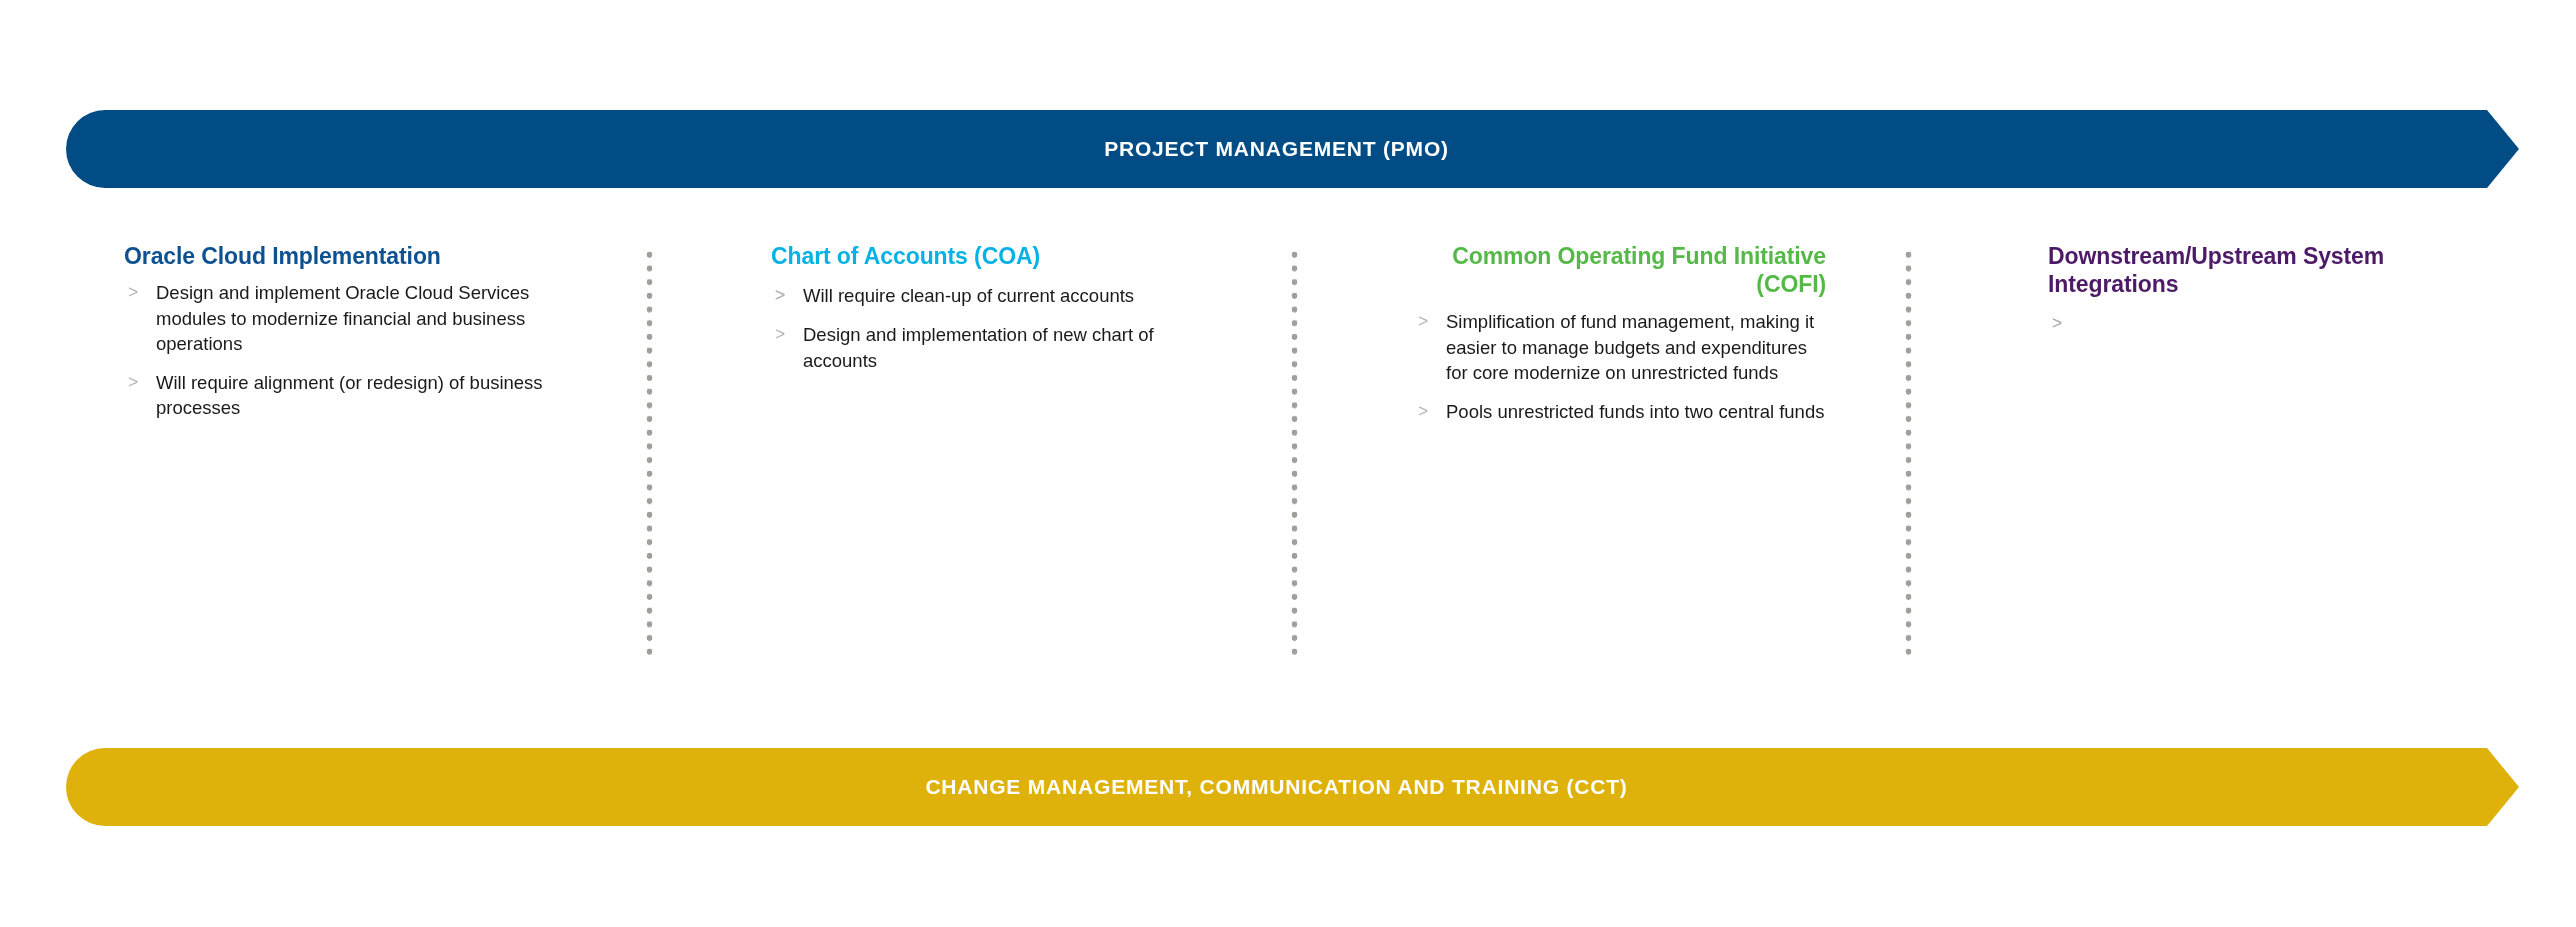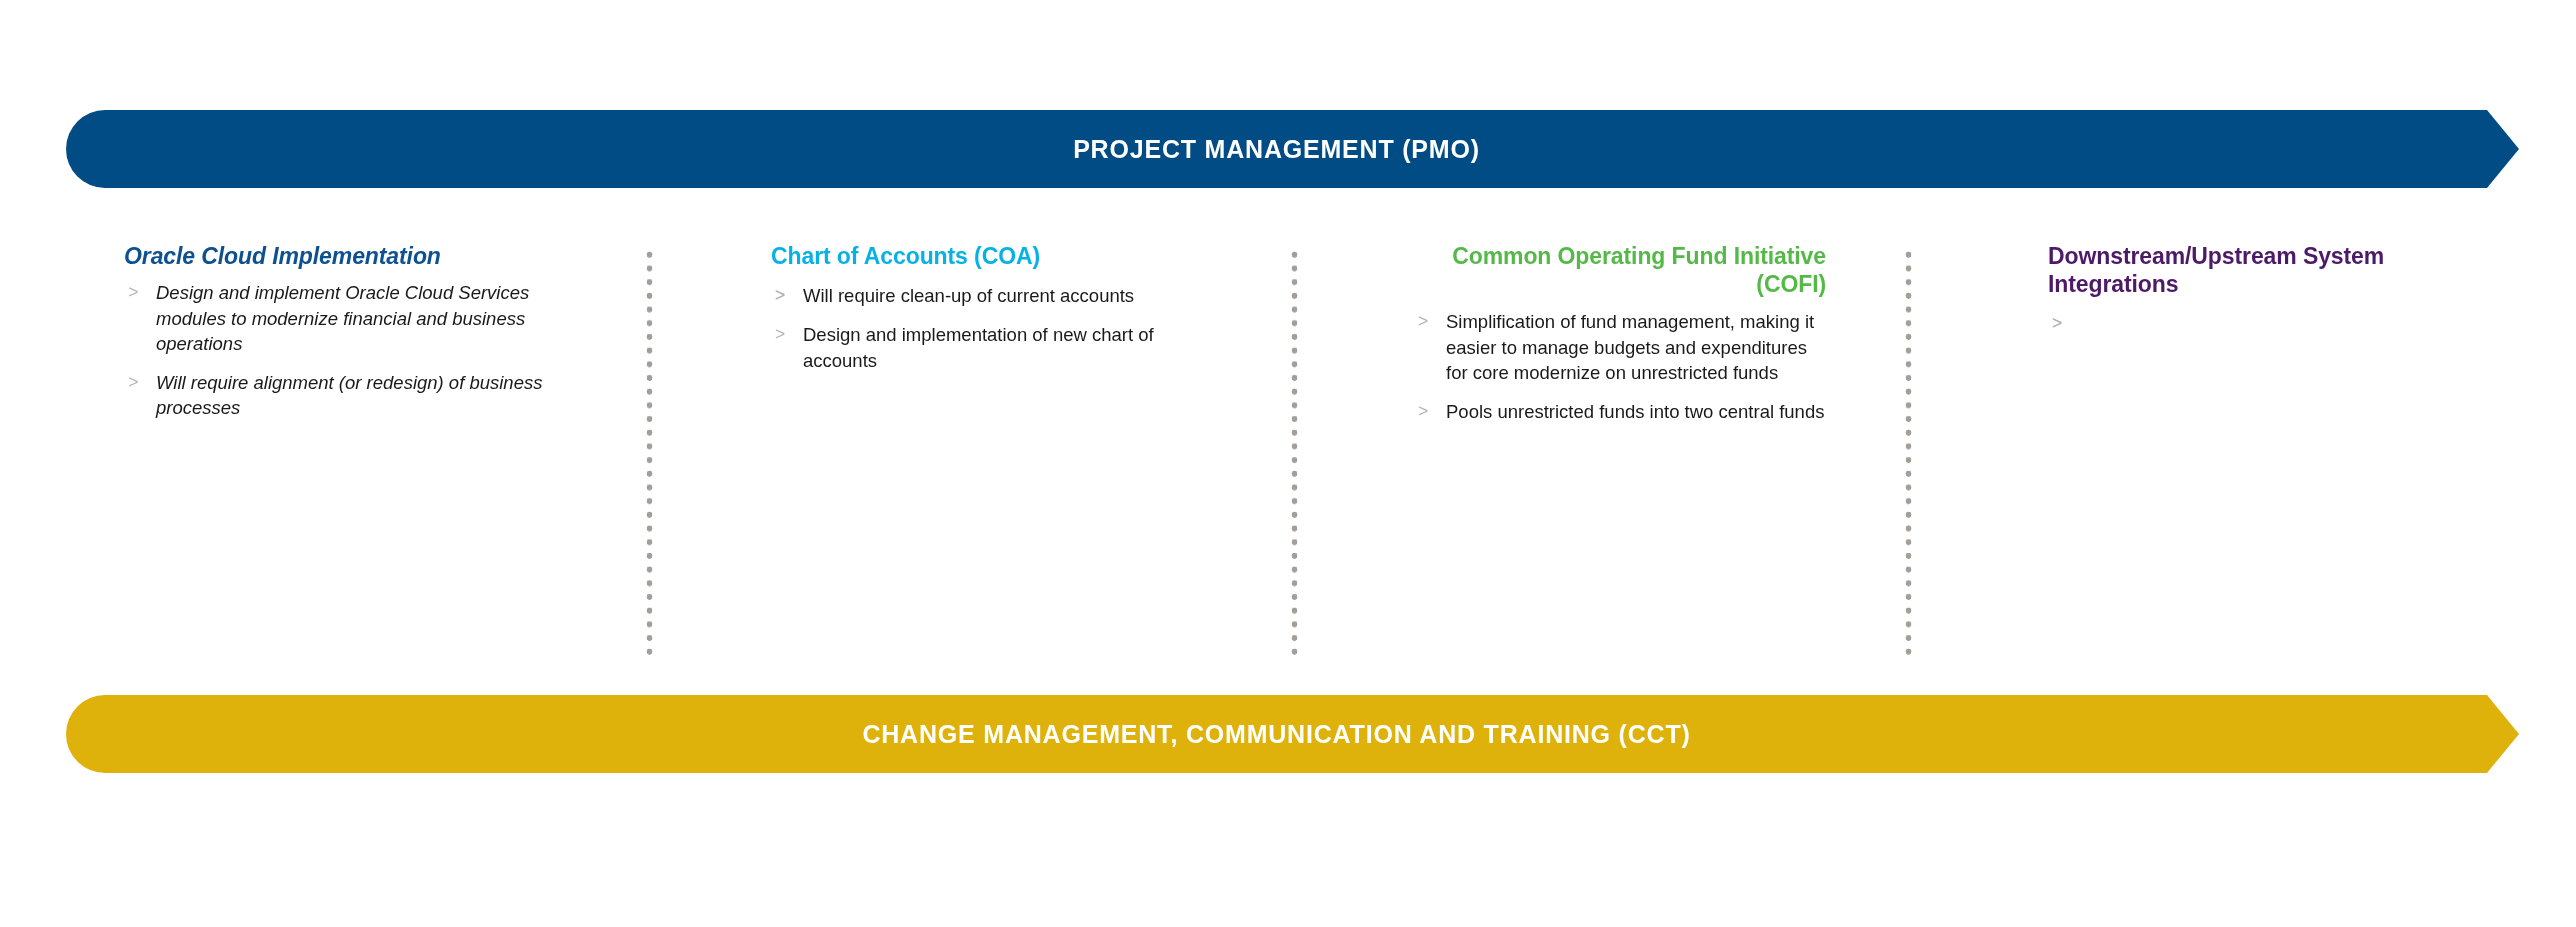--- a/index.html
+++ b/index.html
@@ -37,53 +37,53 @@
     right: 0;
     top: 0;
     width: 32px;
     height: 78px;
   }
   .banner-label {
     position: relative;
     z-index: 3;
     color: #ffffff;
     font-weight: 700;
-    font-size: 25px;
+    font-size: 21px;
     letter-spacing: 0.8px;
     white-space: nowrap;
     margin-right: 32px;
   }
 
   #pmo-banner {
     left: 66px;
     top: 110px;
     width: 2453px;
   }
   #pmo-banner .banner-body { background: #014C85; }
 
   #cct-banner {
     left: 66px;
-    top: 695px;
+    top: 748px;
     width: 2453px;
   }
   #cct-banner .banner-body { background: #DFB20B; }
 
   
   .columns {
     position: absolute;
     left: 0;
     top: 242px;
     width: 2628px;
     height: 428px;
   }
   .column {
     position: absolute;
     top: 0;
   }
-  #col-1 { left: 124px;  width: 443px; font-style: italic; }
+  #col-1 { left: 124px;  width: 443px; }
   #col-2 { left: 771px; width: 428px; }
   #col-3 { left: 1414px; width: 412px; }
   #col-4 { left: 2048px; width: 428px; }
 
   .col-heading {
     font-size: 23px;
     font-weight: 700;
     line-height: 1.22;
     margin: 0 0 10.3px 0;
     letter-spacing: -0.1px;

